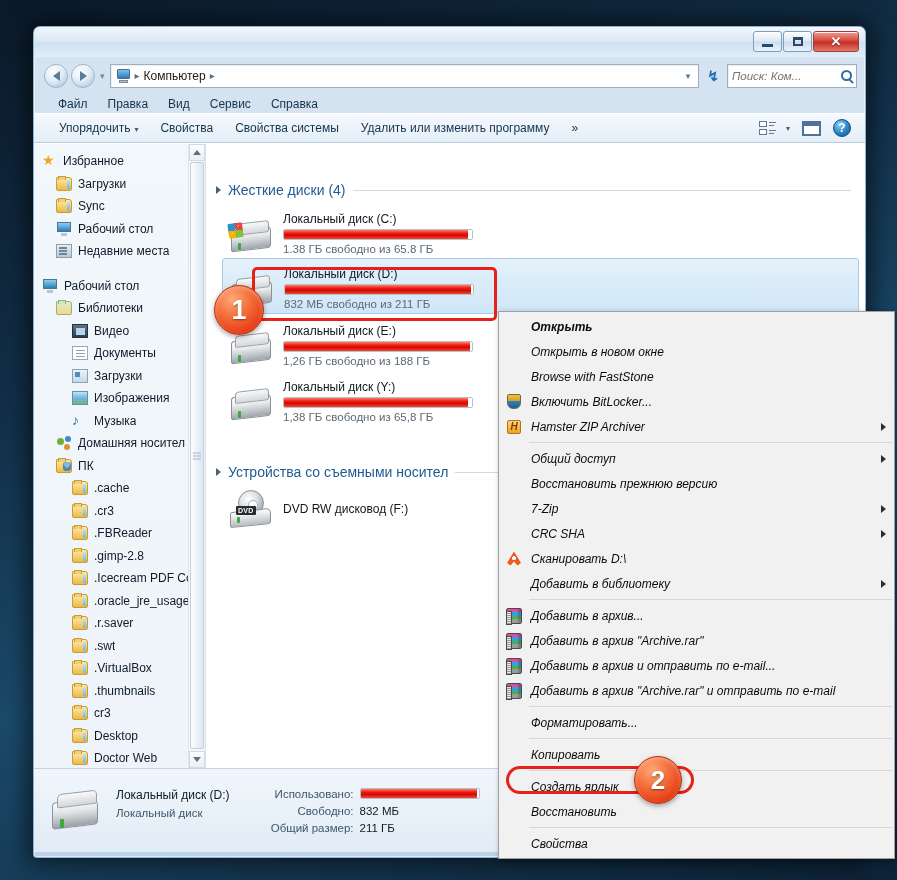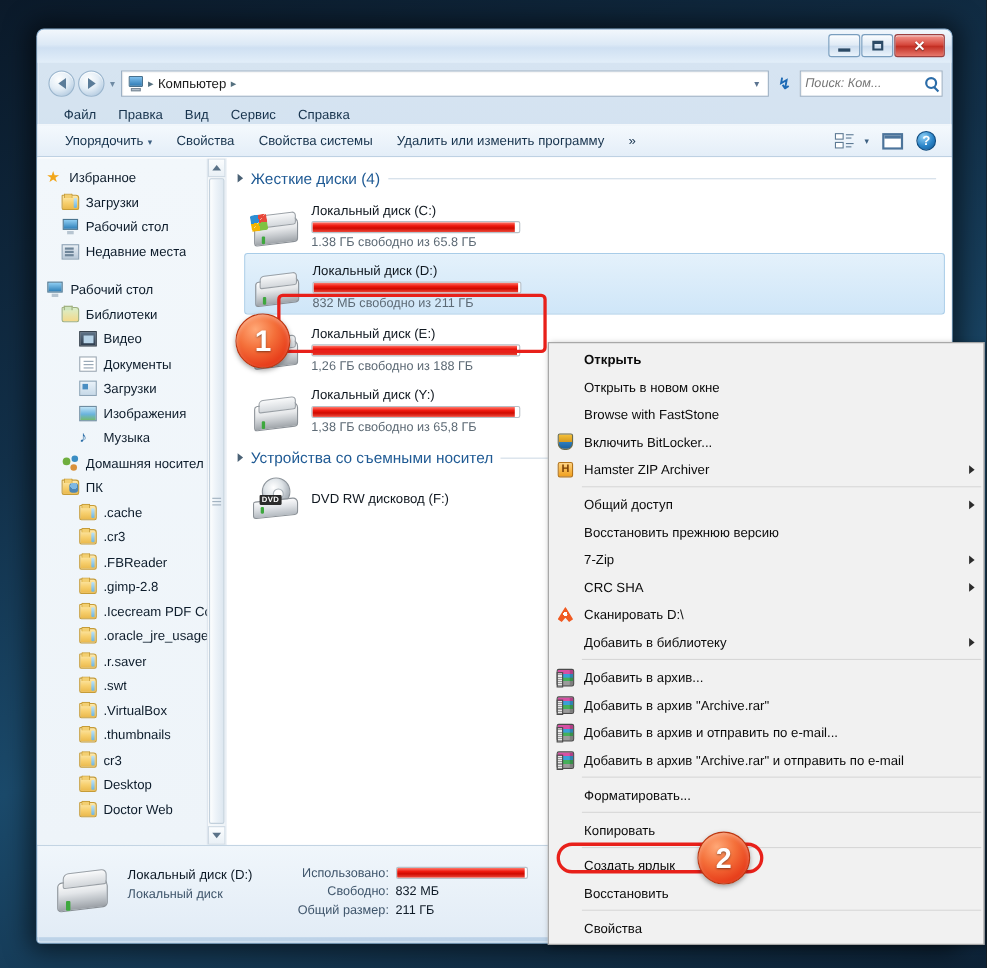--- a/index.html
+++ b/index.html
@@ -176,21 +176,21 @@
   .vs-dn { width: 0; height: 0; border-left: 4px solid transparent; border-right: 4px solid transparent; border-top: 5px solid #5a7288; }
   .vs-thumb {
     position: absolute; left: 1px; right: 1px; top: 18px; height: 587px;
     background: linear-gradient(90deg,#fdfefe 0%,#eef4f9 40%,#dde7f0 100%);
     border: 1px solid #c2d0dc; border-radius: 2px;
   }
   .vs-grip { position: absolute; left: 50%; top: 50%; transform: translate(-50%,-50%); width: 8px; }
   .vs-grip i { display: block; height: 1px; background: #9fb0be; margin: 2px 0; }
   
   #content { flex: 1; position: relative; background: #fff; overflow: hidden; }
-  .group-head { display: flex; align-items: center; gap: 7px; padding: 10px 2px 4px 10px; }
+  .group-head { display: flex; align-items: center; gap: 7px; padding: 10px 2px 4px 10px; margin-top: 28px; }
   .group-tri { width: 0; height: 0; border-left: 5px solid #4a6175; border-top: 4px solid transparent; border-bottom: 4px solid transparent; }
   .group-title { font-size: 14px; color: #1f5a94; white-space: nowrap; }
   .group-rule { flex: 1; height: 1px; background: #cfdbe6; margin-right: 12px; }
   .drive-row { display: flex; align-items: flex-end; gap: 10px; padding: 3px 0 3px 22px; height: 56px; position: relative; }
   .drive-row.sel { background: linear-gradient(180deg,#e4f1fb 0%,#cfe6f8 100%); border: 1px solid #a8cce8; border-radius: 3px; margin: 0 6px 0 16px; padding-left: 6px; }
   .drive-ico {
     width: 45px; height: 36px; flex: none; position: relative;
   }
   .drive-ico .body {
     position: absolute; left: 3px; top: 8px; width: 40px; height: 23px;
@@ -268,20 +268,21 @@
   .sb-key { font-size: 11.5px; color: #3f556b; text-align: right; }
   .sb-val { font-size: 11.5px; color: #0e1a26; }
   .sb-bar { width: 120px; height: 11px; border: 1px solid #b8c0c7; background: #fff; border-radius: 2px; overflow: hidden; }
   .sb-bar i { display: block; height: 100%; background: linear-gradient(180deg,#ff7b6e 0%,#f01b10 35%,#cf0a00 60%,#ef4a3c 100%); }
   
   #ctxmenu {
     position: absolute; left: 464px; top: 284px; width: 397px;
     background: #f1f1f1; border: 1px solid #a0a0a0;
     box-shadow: 2px 2px 6px rgba(0,0,0,.35);
     padding: 2px 0;
+    font-style: italic;
   }
   .ctx-item { display: flex; align-items: center; height: 25px; padding: 0 8px 0 6px; position: relative; }
   .ctx-icon { width: 18px; height: 18px; flex: none; margin-right: 8px; position: relative; }
   .ctx-label { font-size: 12px; color: #0b0b0b; white-space: nowrap; }
   .ctx-item.bold .ctx-label { font-weight: bold; }
   .ctx-arrow { margin-left: auto; width: 0; height: 0; border-left: 5px solid #2c2c2c; border-top: 4px solid transparent; border-bottom: 4px solid transparent; }
   .ctx-sep { height: 1px; background: #d7d7d7; margin: 3px 2px 3px 30px; }
   .ic-shield {
     position: absolute; left: 2px; top: 1px; width: 14px; height: 15px;
     background: linear-gradient(180deg,#f5c13a 0%,#d79a1e 50%, #2f7fc0 50%, #1b5f9b 100%);
@@ -408,20 +409,24 @@
         <div id="treelist">
             <div class="tree-row l0">
               <span class="tico ico-star">★</span>
               <span class="tree-label">Избранное</span>
             </div>
             <div class="tree-row l1">
               <span class="tico ico-folder"></span>
               <span class="tree-label">Загрузки</span>
             </div>
             <div class="tree-row l1">
+              <span class="tico ico-folder"></span>
+              <span class="tree-label">Sync</span>
+            </div>
+            <div class="tree-row l1">
               <span class="tico ico-monitor">
                 <i></i>
                 <b></b>
               </span>
               <span class="tree-label">Рабочий стол</span>
             </div>
             <div class="tree-row l1">
               <span class="tico ico-recent"></span>
               <span class="tree-label">Недавние места</span>
             </div>

